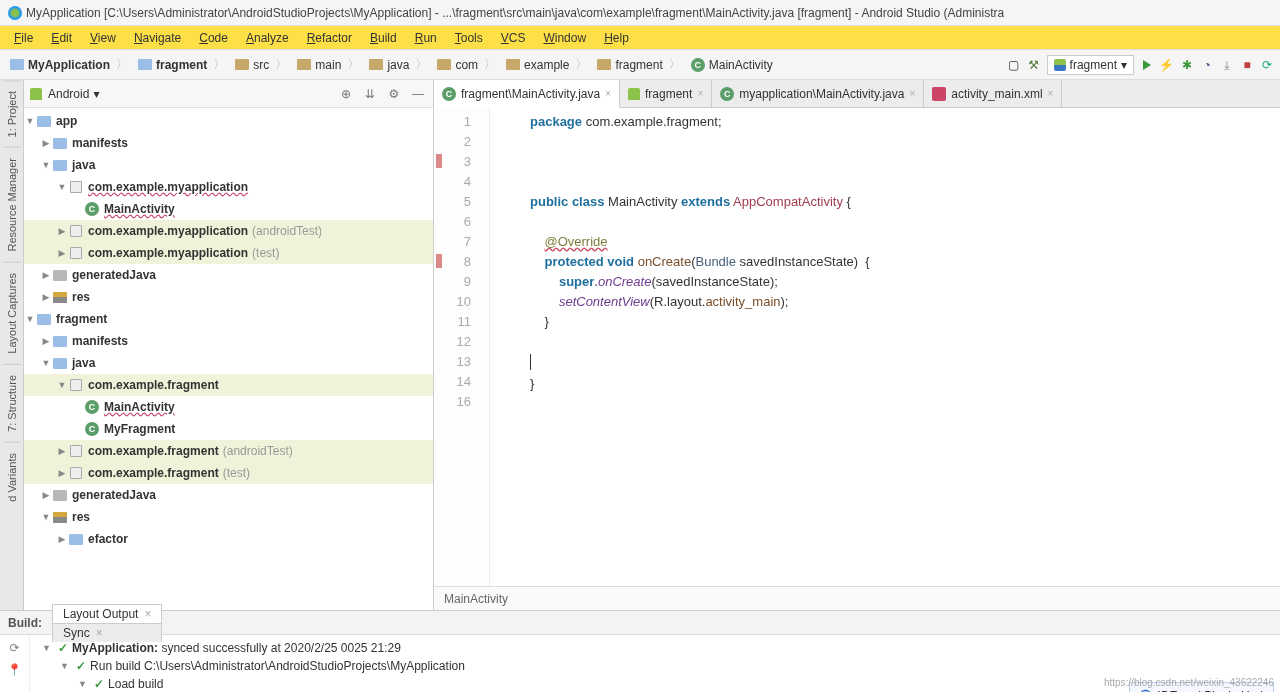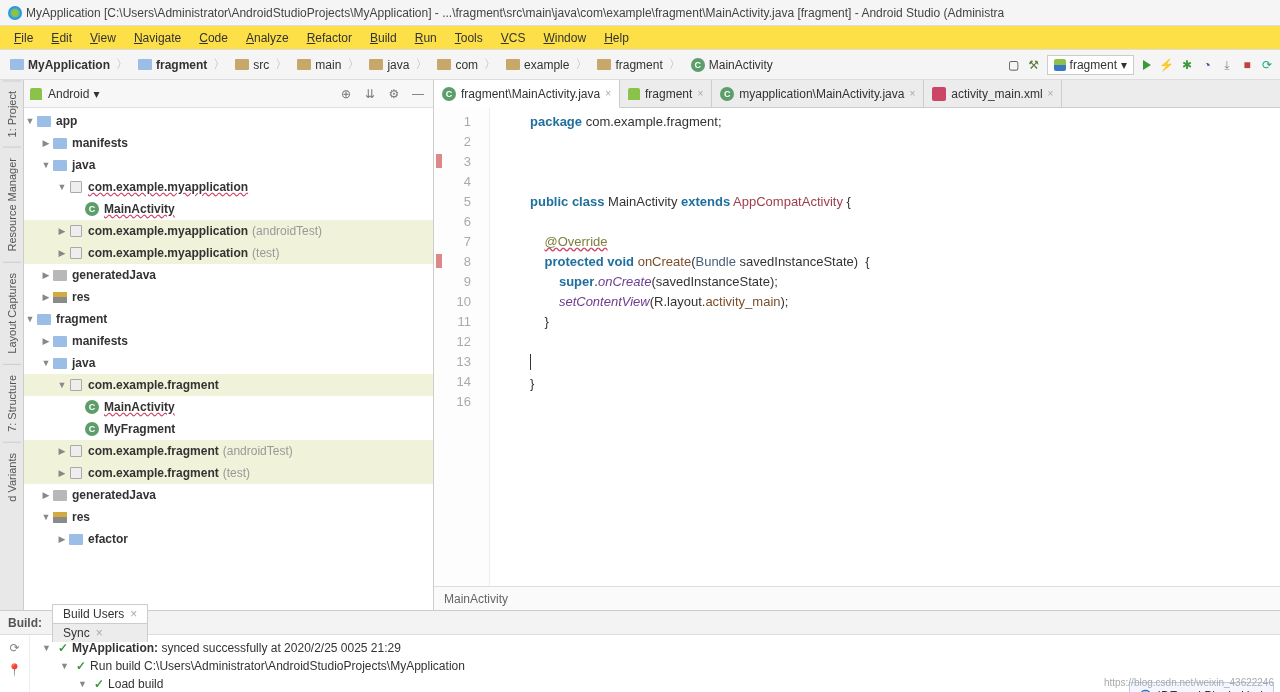--- a/index.html
+++ b/index.html
@@ -418,21 +418,21 @@
       <span>MainActivity</span>
     </div>
   </div>
 </div>
 
 <div class="bottom">
   <div class="btabs">
     <span class="blabel">Build:</span>
     <span id="btabs-slot">
         <span class="btab">
-          <span>Build Users</span>
+          <span>Layout Output</span>
           <span class="close" style="color:#aaa">×</span>
         </span>
         <span class="btab inactive">
           <span>Sync</span>
           <span class="close" style="color:#aaa">×</span>
         </span>
       </span>
   </div>
   <div class="bcontent">
     <div class="bc-left">

